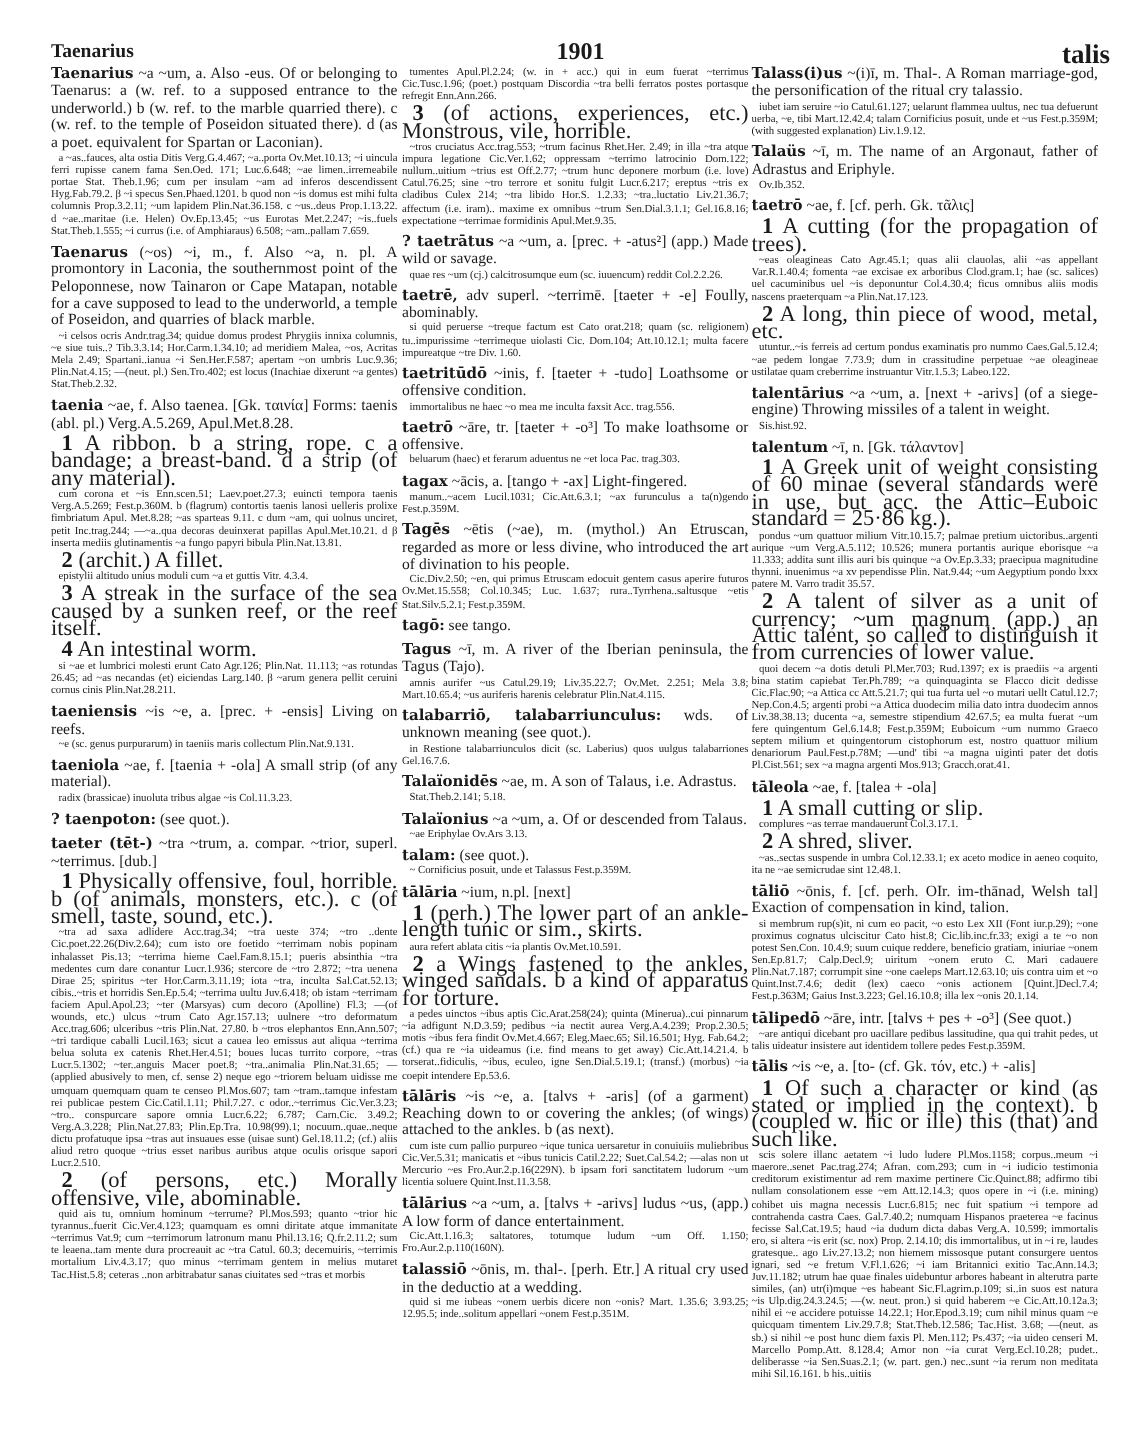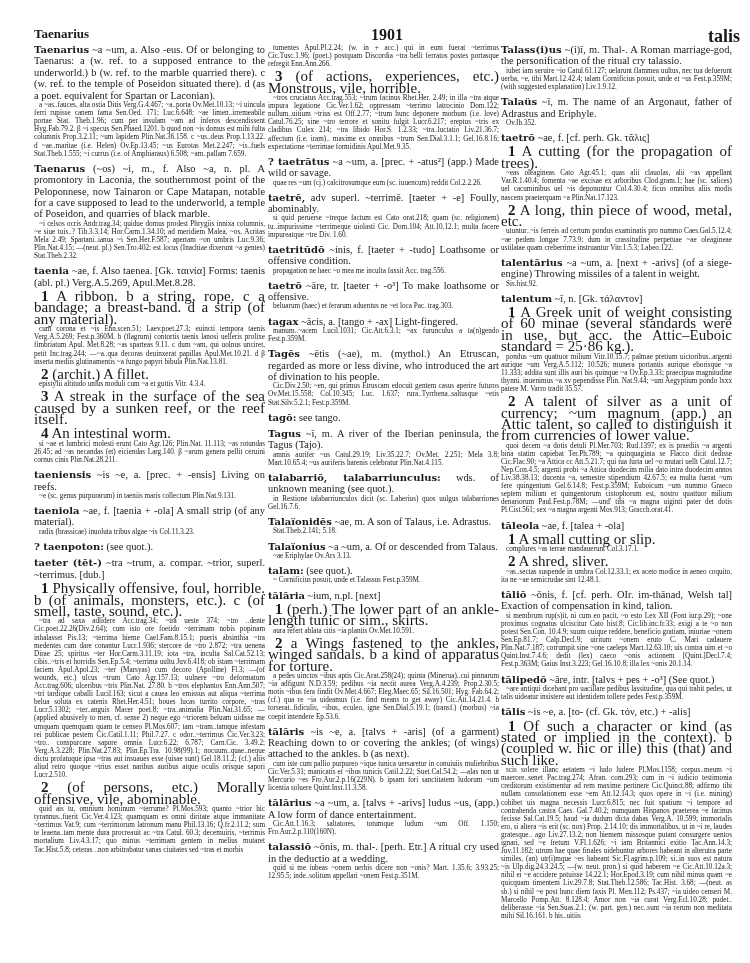--- a/index.html
+++ b/index.html
@@ -79,21 +79,21 @@
       <div class="entry">
         <p class="def"><span class="hw">? taetrātus</span> <span>~a ~um, a. [prec. + -atus²] (app.) Made wild or savage.</span></p>
         <p class="cit">quae res ~um (cj.) calcitrosumque eum (sc. iuuencum) reddit Col.2.2.26.</p>
       </div>
       <div class="entry">
         <p class="def"><span class="hw">taetrē,</span> <span>adv superl. ~terrimē. [taeter + -e] Foully, abominably.</span></p>
         <p class="cit">si quid peruerse ~treque factum est Cato orat.218; quam (sc. religionem) tu..impurissime ~terrimeque uiolasti Cic. Dom.104; Att.10.12.1; multa facere impureatque ~tre Div. 1.60.</p>
       </div>
       <div class="entry">
         <p class="def"><span class="hw">taetritūdō</span> <span>~inis, f. [taeter + -tudo] Loathsome or offensive condition.</span></p>
-        <p class="cit">propagation ne haec ~o mea me inculta faxsit Acc. trag.556.</p>
+        <p class="cit">immortalibus ne haec ~o mea me inculta faxsit Acc. trag.556.</p>
       </div>
       <div class="entry">
         <p class="def"><span class="hw">taetrō</span> <span>~āre, tr. [taeter + -o³] To make loathsome or offensive.</span></p>
         <p class="cit">beluarum (haec) et ferarum aduentus ne ~et loca Pac. trag.303.</p>
       </div>
       <div class="entry">
         <p class="def"><span class="hw">tagax</span> <span>~ācis, a. [tango + -ax] Light-fingered.</span></p>
         <p class="cit">manum..~acem Lucil.1031; Cic.Att.6.3.1; ~ax furunculus a ta(n)gendo Fest.p.359M.</p>
       </div>
       <div class="entry">

